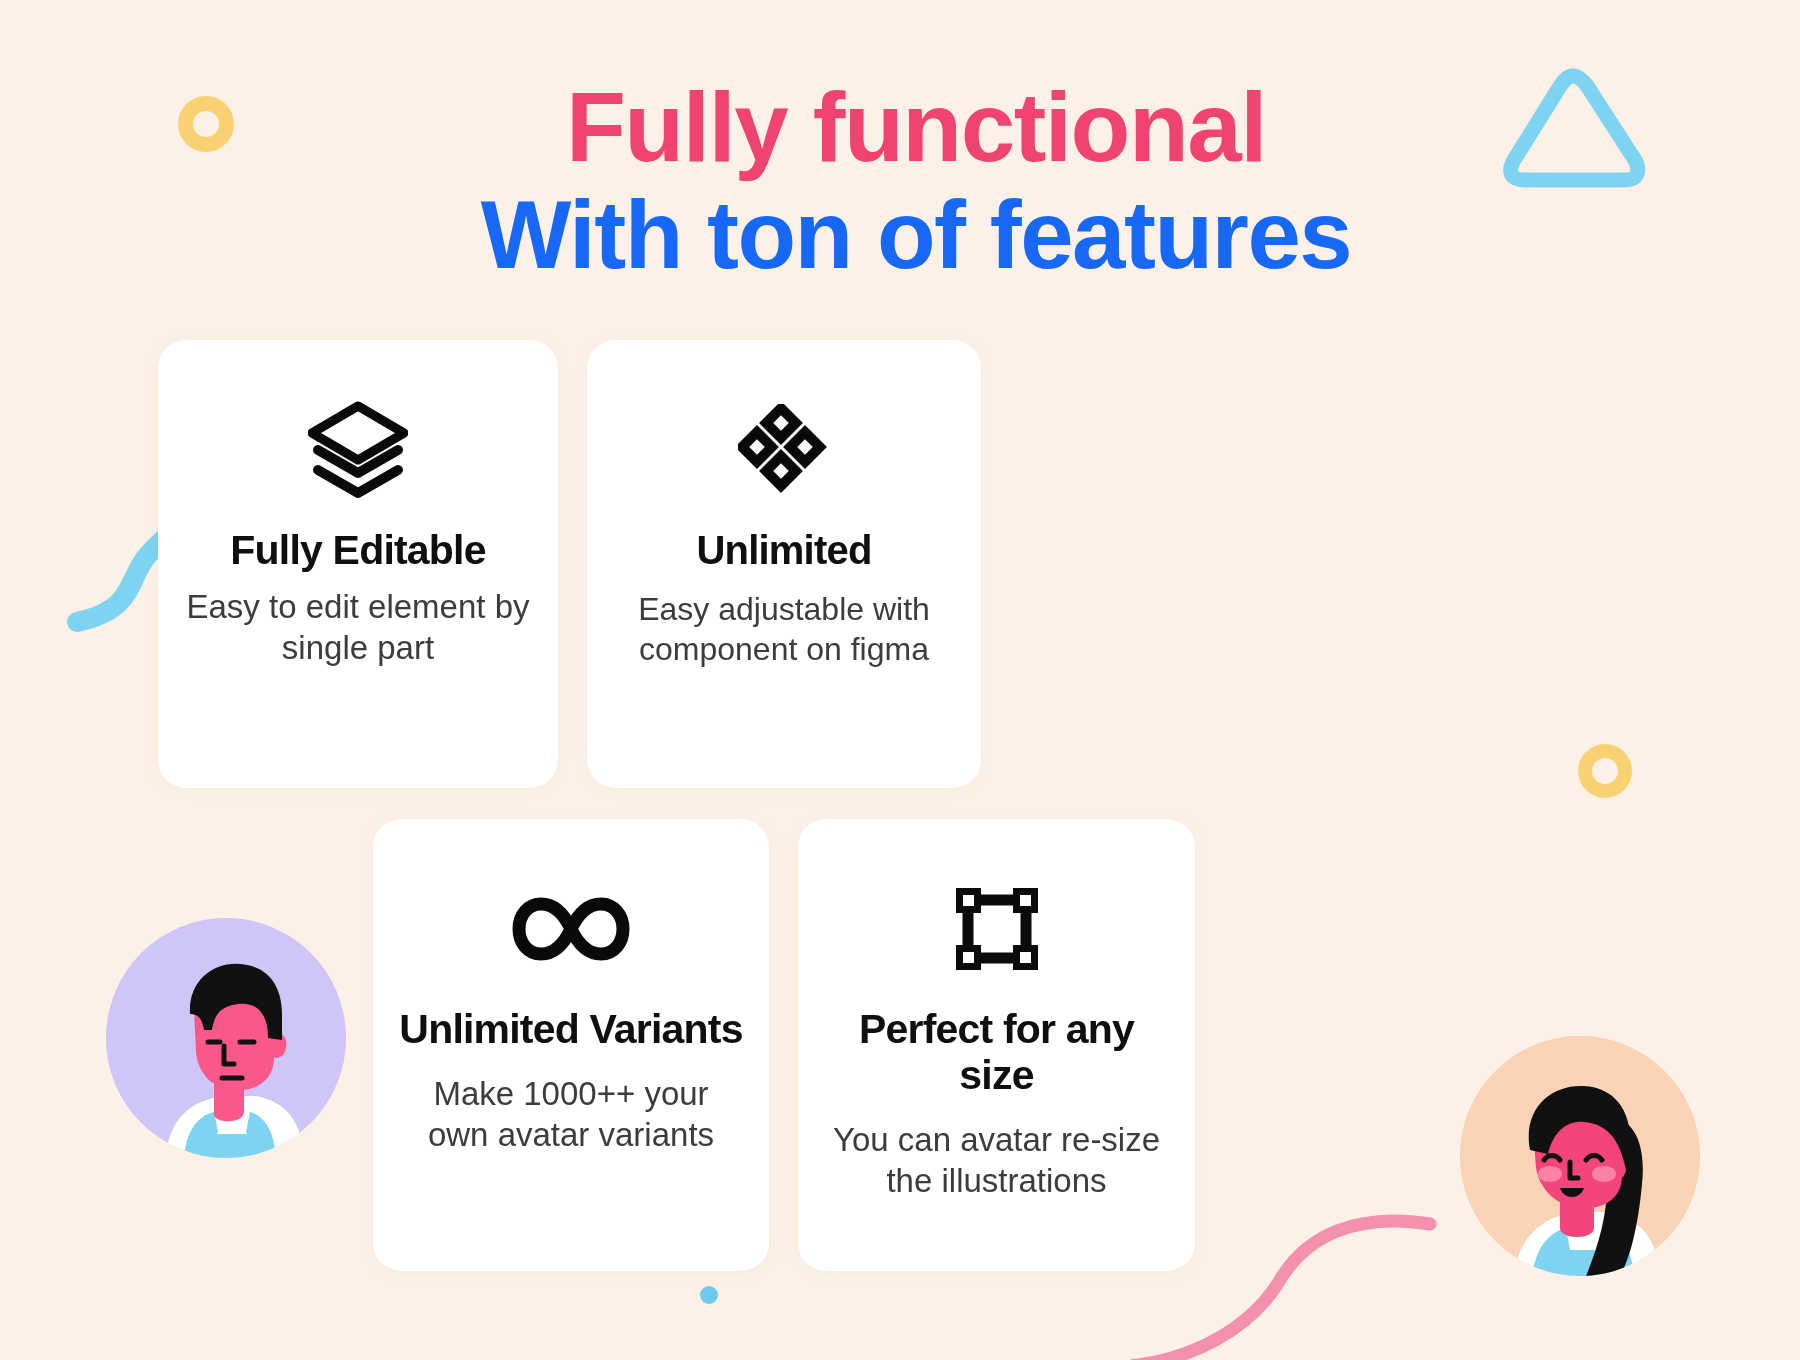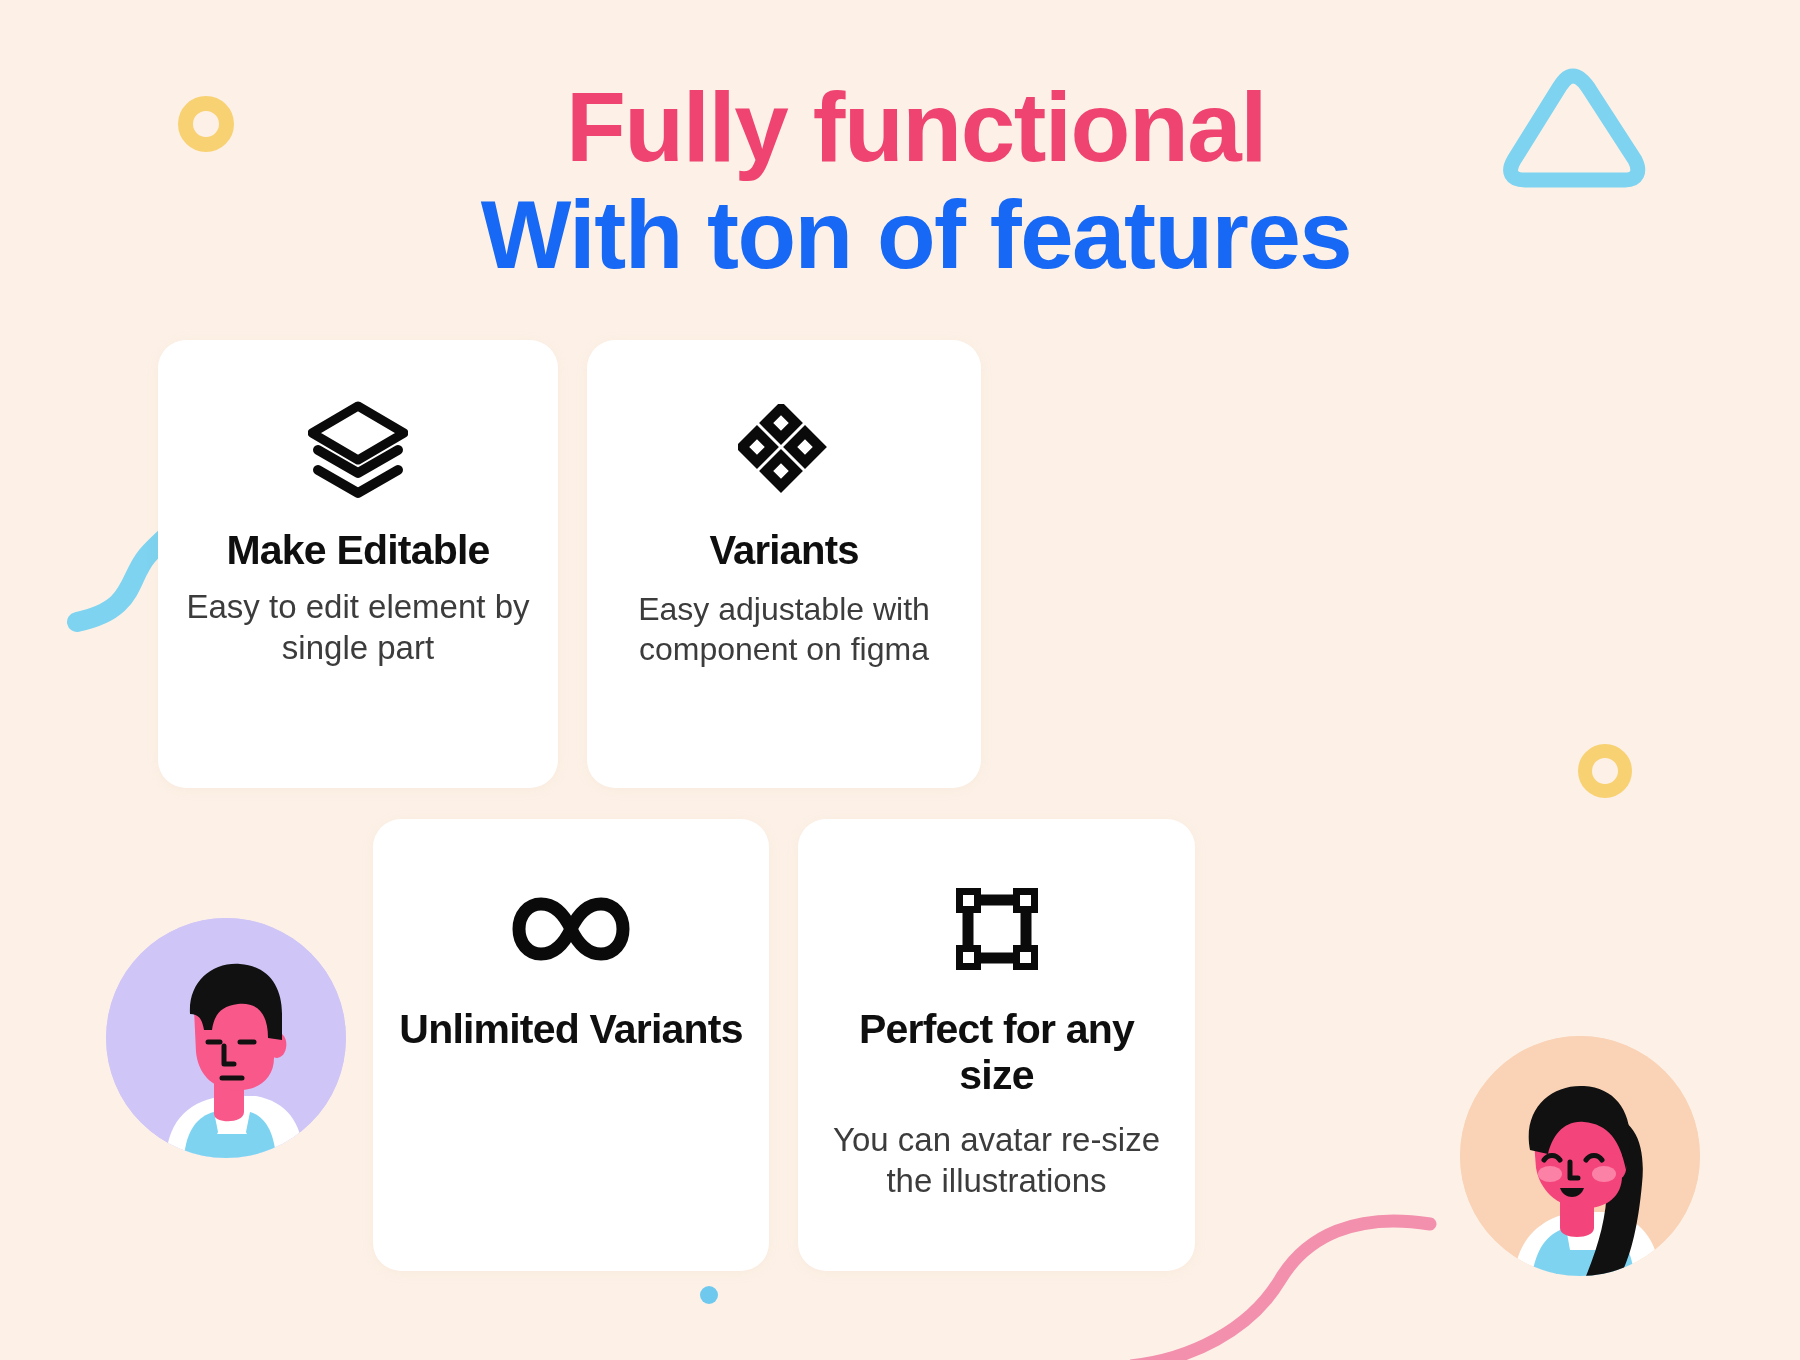--- a/index.html
+++ b/index.html
@@ -205,47 +205,48 @@
   </div>
 
   <div class="card" id="card-editable">
     <div class="card-icon">
       <svg width="100" height="100" viewBox="0 0 100 100">
         <path d="M50 6 L96 33 L50 60 L4 33 Z" fill="none" stroke="#0A0A0A" stroke-width="9" stroke-linejoin="round"></path>
         <path d="M10 50 L50 73 L90 50" fill="none" stroke="#0A0A0A" stroke-width="10" stroke-linejoin="round" stroke-linecap="round"></path>
         <path d="M10 70 L50 93 L90 70" fill="none" stroke="#0A0A0A" stroke-width="10" stroke-linejoin="round" stroke-linecap="round"></path>
       </svg>
     </div>
-    <div class="card-title">Make Editable</div>
+    <div class="card-title">Fully Editable</div>
     <div class="card-desc">Easy to edit element by single part</div>
   </div>
 
   <div class="card" id="card-component">
     <div class="card-icon">
       <svg width="92" height="92" viewBox="0 0 92 92">
         <g fill="none" stroke="#0A0A0A" stroke-width="10" stroke-linejoin="miter">
           <rect x="32.5" y="8.5" width="21" height="21" transform="rotate(45 43 19)"></rect>
           <rect x="8.5" y="32.5" width="21" height="21" transform="rotate(45 19 43)"></rect>
           <rect x="56.5" y="32.5" width="21" height="21" transform="rotate(45 67 43)"></rect>
           <rect x="32.5" y="56.5" width="21" height="21" transform="rotate(45 43 67)"></rect>
         </g>
       </svg>
     </div>
-    <div class="card-title">Variants</div>
+    <div class="card-title">Unlimited</div>
     <div class="card-desc">Easy adjustable with component on figma</div>
   </div>
 
 
   <div class="card" id="card-variants">
     <div class="card-icon">
       <svg width="120" height="70" viewBox="0 0 120 70">
         <path d="M60 35 C52 18 42 10 30 10 C17 10 8 21 8 35 C8 49 17 60 30 60 C42 60 52 52 60 35 C68 18 78 10 90 10 C103 10 112 21 112 35 C112 49 103 60 90 60 C78 60 68 52 60 35 Z" fill="none" stroke="#0A0A0A" stroke-width="13" stroke-linejoin="round"></path>
       </svg>
     </div>
     <div class="card-title">Unlimited Variants</div>
+    <div class="card-desc">Make 1000++ your own avatar variants</div>
   </div>
 
   <div class="card" id="card-anysize">
     <div class="card-icon">
       <svg width="86" height="86" viewBox="0 0 86 86">
         <g stroke="#0A0A0A" stroke-width="11" fill="none">
           <line x1="14" y1="14" x2="72" y2="14"></line>
           <line x1="14" y1="72" x2="72" y2="72"></line>
           <line x1="14" y1="14" x2="14" y2="72"></line>
           <line x1="72" y1="14" x2="72" y2="72"></line>

